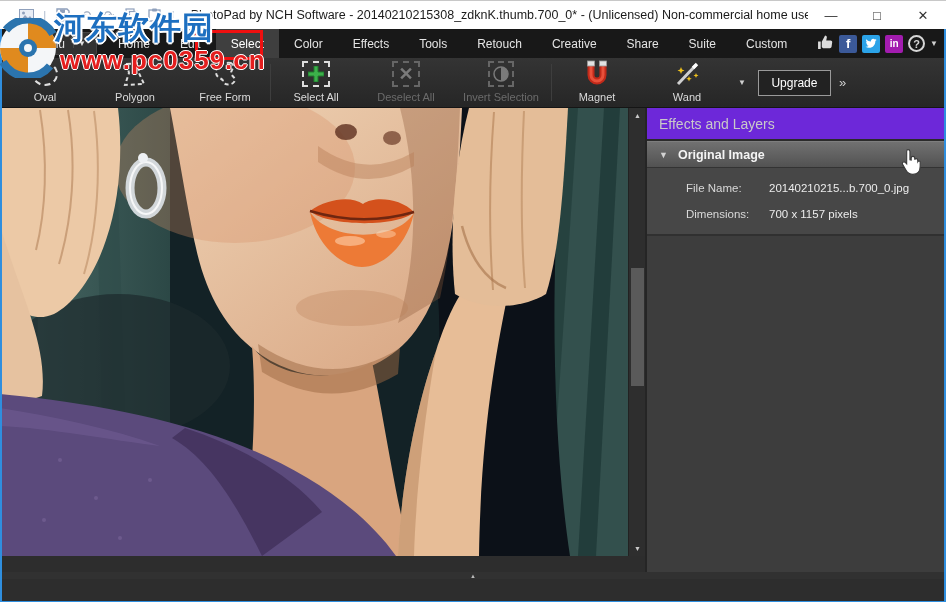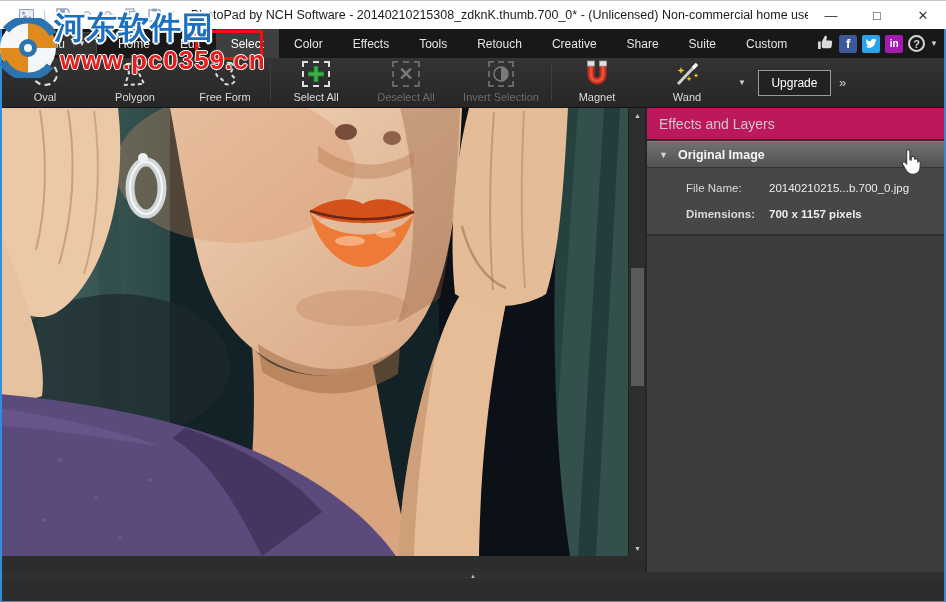--- a/index.html
+++ b/index.html
@@ -65,30 +65,30 @@
   
   #canvas-area { position:absolute; left:0; top:107px; width:628px; height:448px; background:#111; }
   #v-scrollbar { position:absolute; left:628px; top:107px; width:17px; height:448px; background:#2e2e2e;
     border-left:1px solid #222; }
   .vs-arrow { position:absolute; left:0; width:17px; height:15px; display:flex; align-items:center;
     justify-content:center; color:#c9c9c9; font-size:7px; }
   #vs-thumb { position:absolute; left:2px; top:160px; width:13px; height:118px; background:#5a5a5a; }
   
   #panel { position:absolute; left:645px; top:107px; width:299px; height:464px; background:#3d3d3d;
     border-left:2px solid #252525; color:#d8d8d8; }
-  #panel-header { height:33px; background:#be185d; border-bottom:2px solid #2b2b2b;
+  #panel-header { height:33px; background:#6d28d9; border-bottom:2px solid #2b2b2b;
     display:flex; align-items:center; padding-left:12px; font-size:14px; color:#c9c9c9; }
   #section-header { height:27px; background:linear-gradient(#717171,#525252);
     border-top:1px solid #7e7e7e; border-bottom:1px solid #333;
     display:flex; align-items:center; padding-left:12px; gap:10px; }
   #section-title { font-size:12.5px; font-weight:bold; color:#f4f4f4; }
   #section-caret { font-size:9px; color:#d2d2d2; }
   #panel-info { background:#474747; border-bottom:2px solid #303030; padding:14px 0 12px 0; }
   .info-row { display:flex; font-size:11.5px; margin-bottom:14px; }
-  .info-row:last-child { margin-bottom:2px;font-weight:bold; }
+  .info-row:last-child { margin-bottom:2px; }
   .info-label { width:122px; padding-left:39px; color:#d9d9d9; }
   .info-value { color:#ececec; }
   #hand-cursor { position:absolute; left:252px; top:40px; }
   
   #hscroll-row { position:absolute; left:0; top:555px; width:645px; height:16px; background:#3a3a3a;
     display:flex; align-items:center; border-top:1px solid #262626; }
   #zoom-level { color:#cccccc; font-size:11px; padding:0 3px 0 5px; }
   #zoom-spin { color:#9f9f9f; font-size:6px; padding:0 4px 0 0; }
   .zoom-btn { width:16px; height:14px; background:#454545; border:1px solid #2a2a2a; color:#d8d8d8;
     font-size:11px; line-height:11px; display:flex; align-items:center; justify-content:center; margin-right:2px; }

